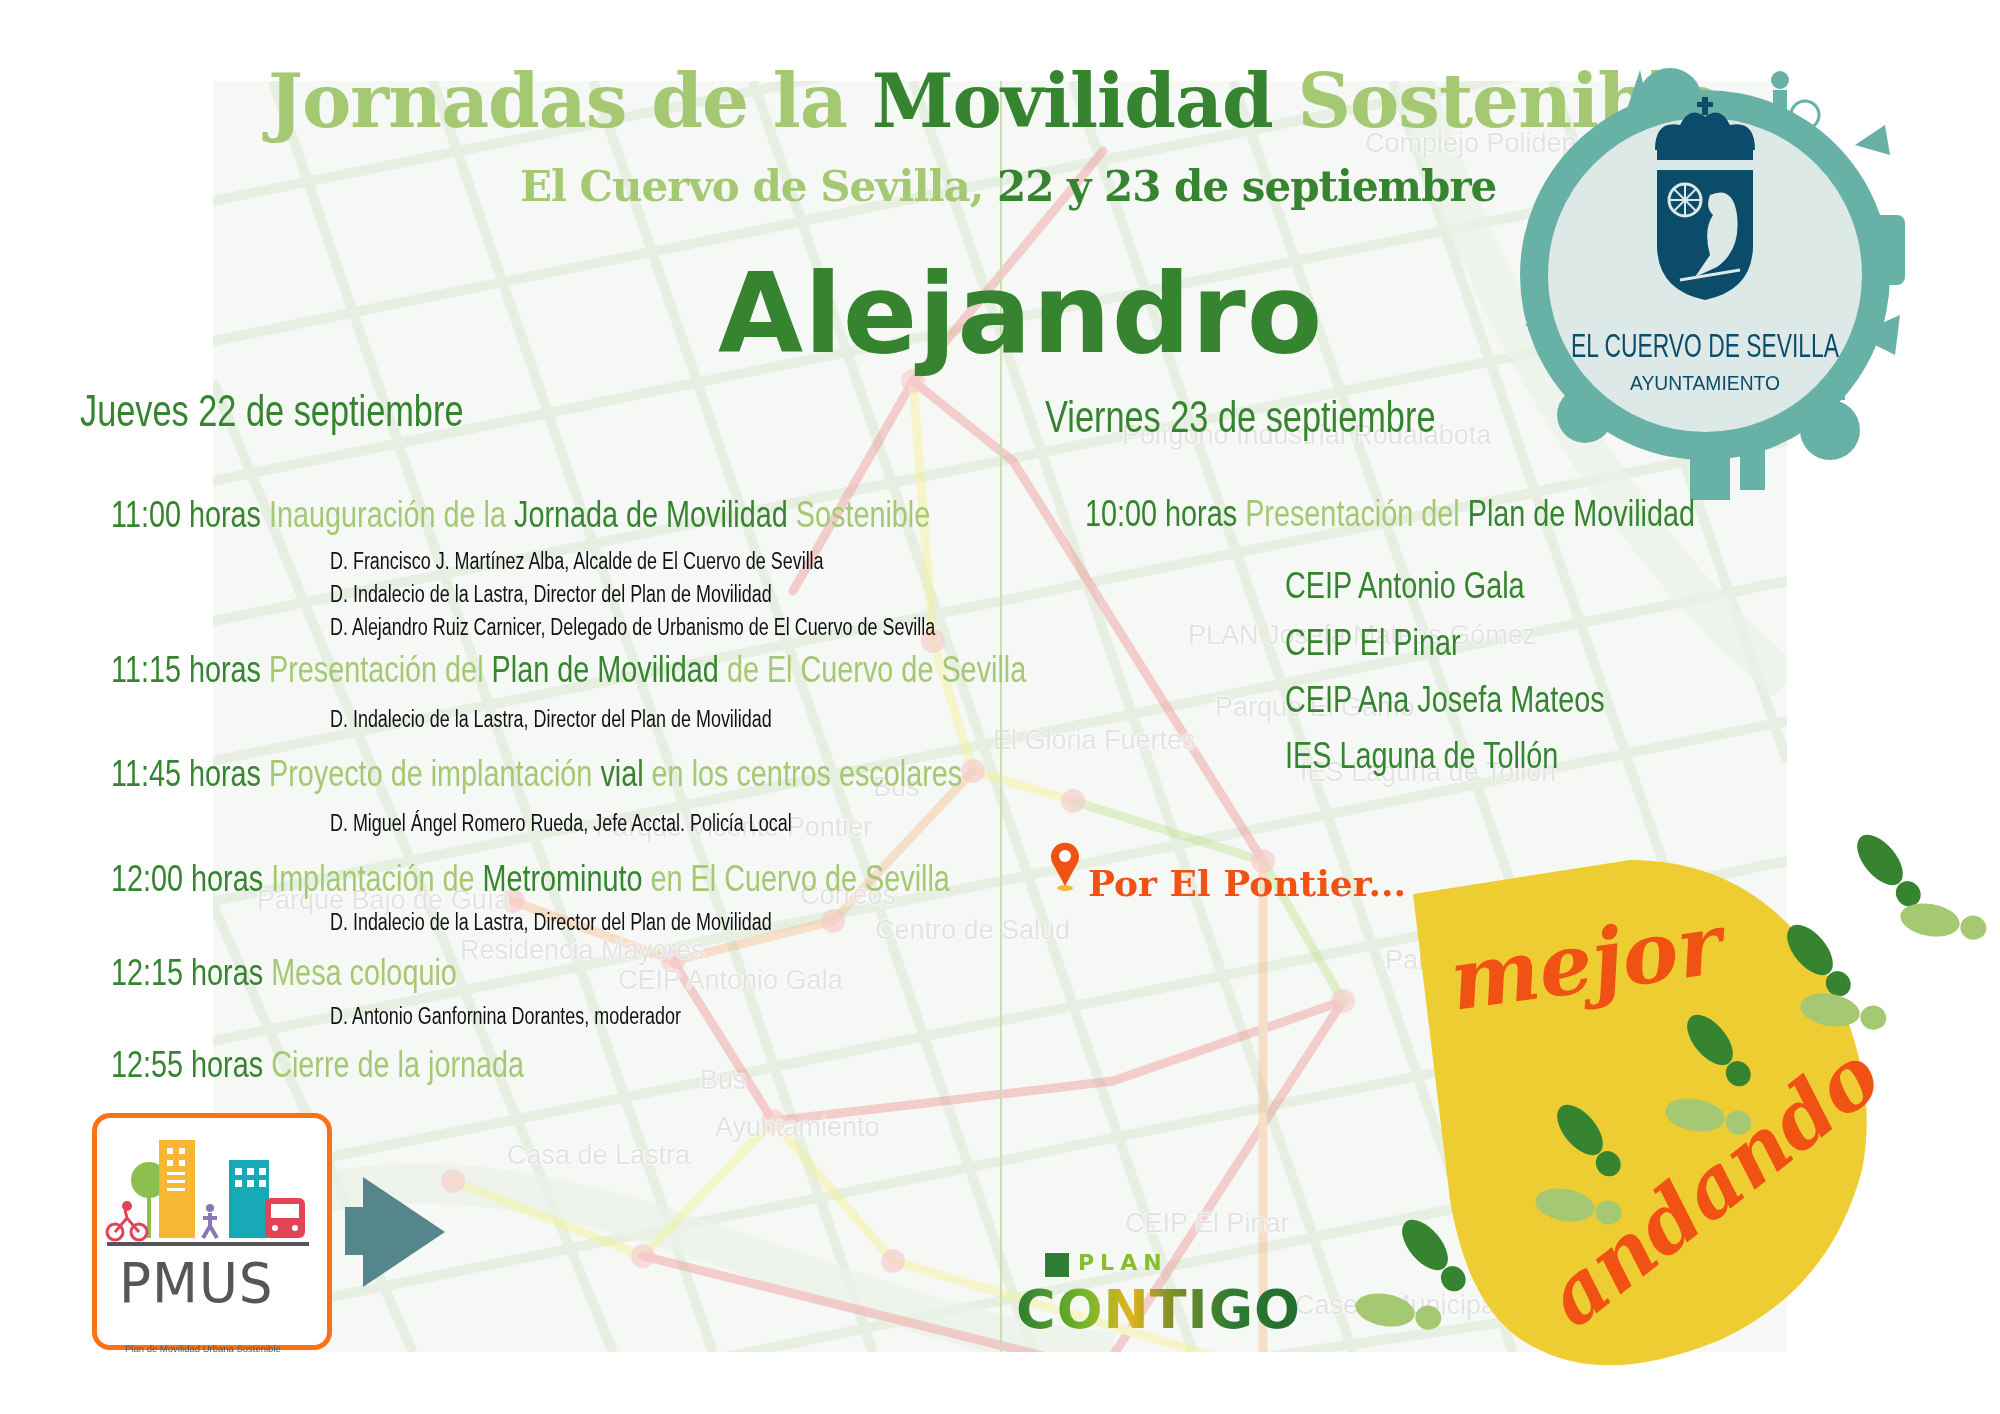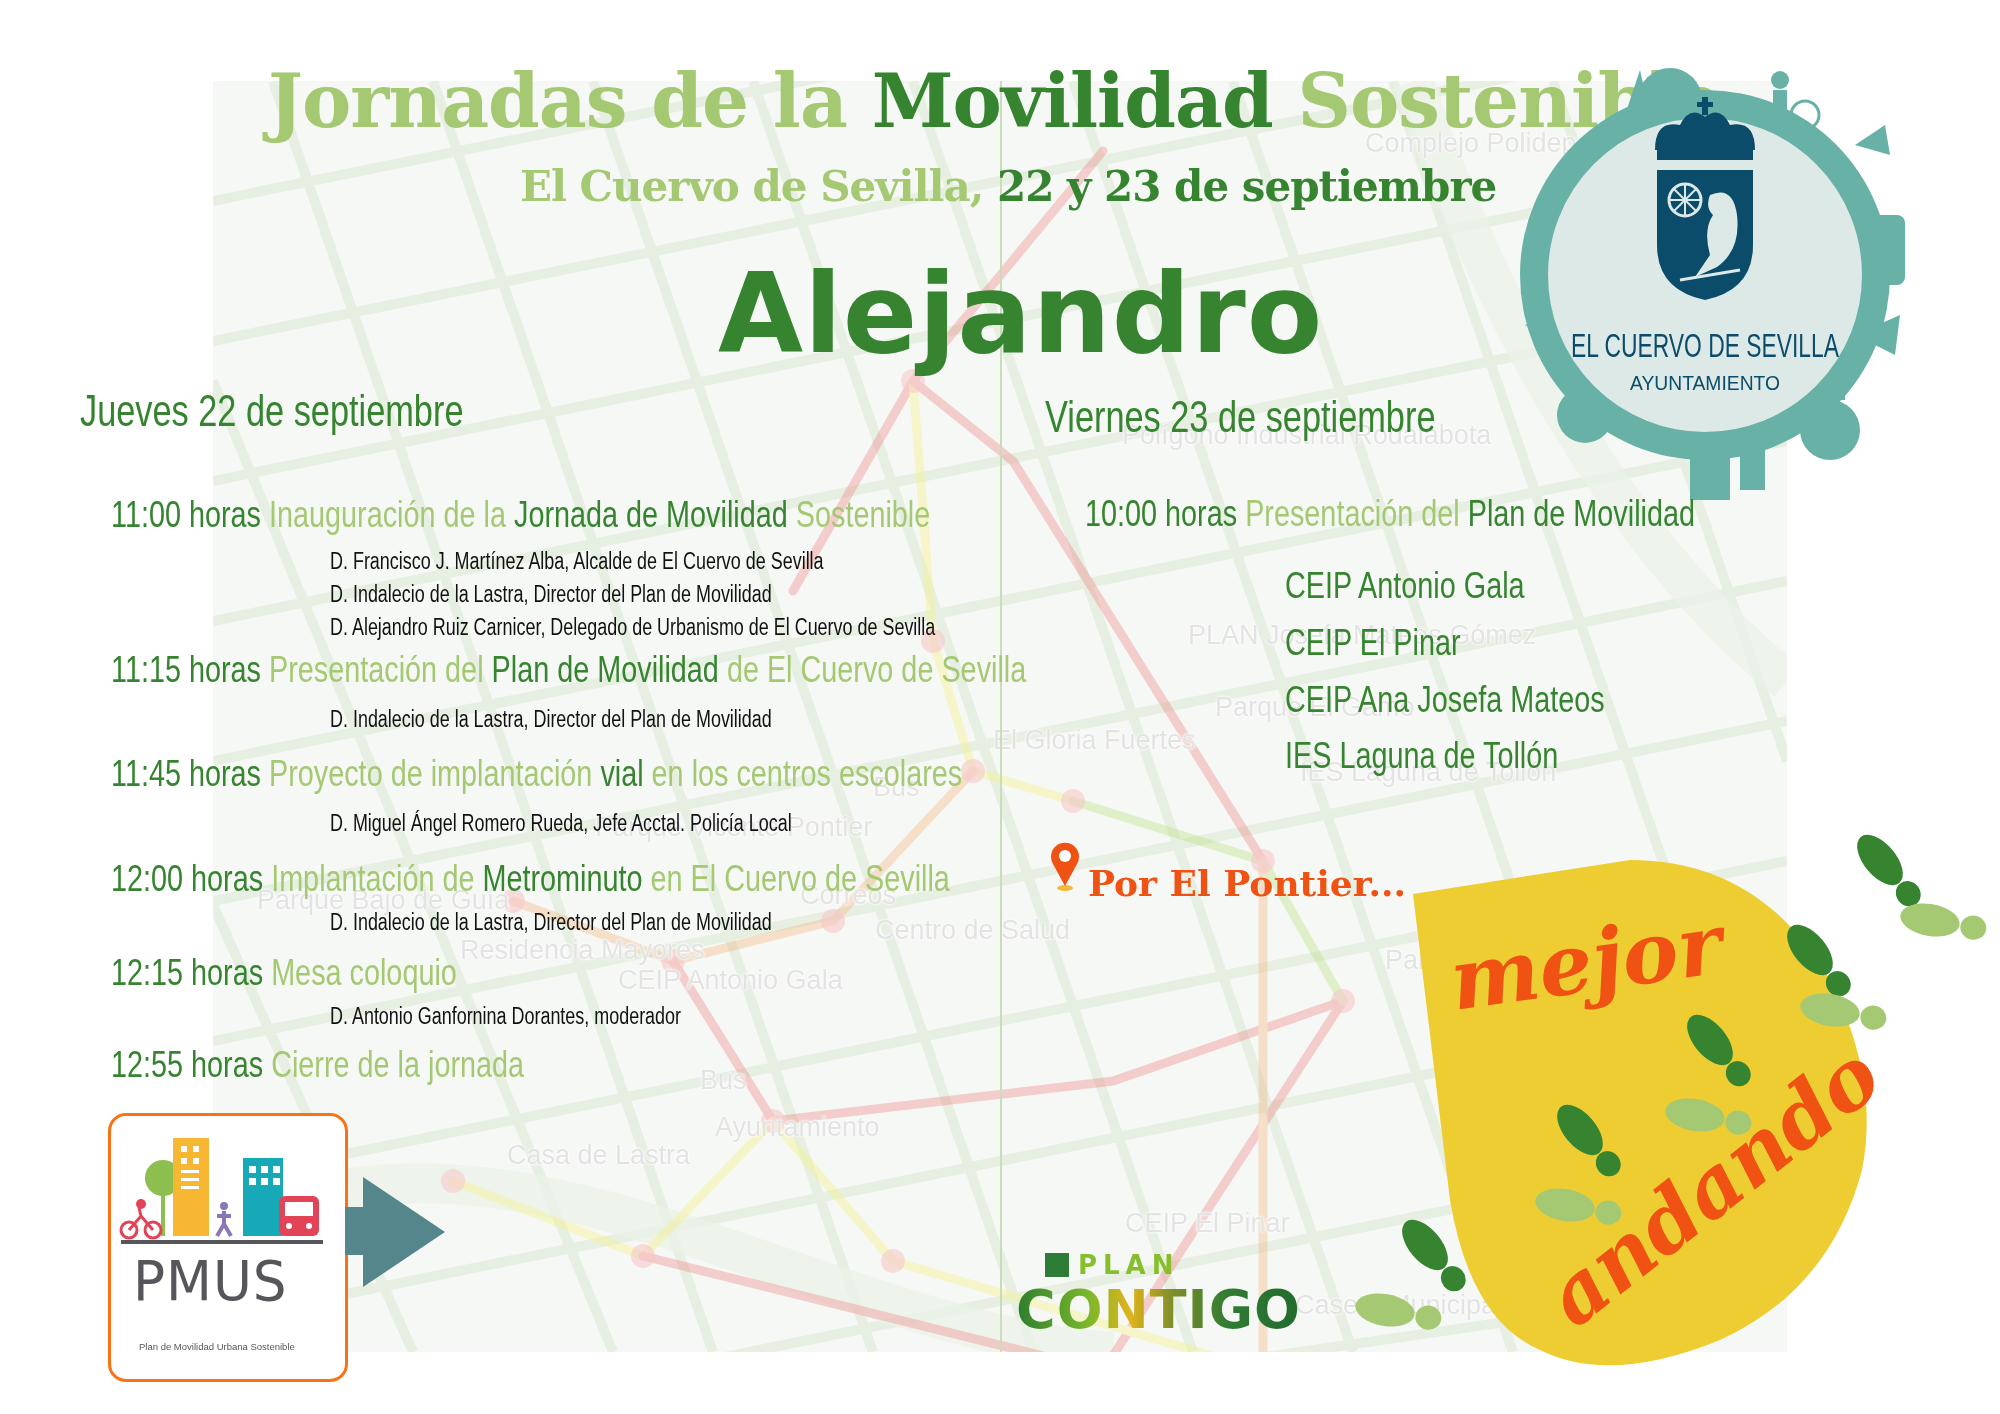--- a/index.html
+++ b/index.html
@@ -41,33 +41,33 @@
   .speaker { position: absolute; left: 330px; font-size: 23px; color: #111111; transform: scaleX(0.78); }
   .school { position: absolute; left: 1285px; font-size: 36px; color: #368430; transform: scaleX(0.8); }
 
   .pin { position: absolute; left: 1048px; top: 840px; }
   .por-cuervo {
     position: absolute; left: 1088px; top: 862px;
     font-family: "DejaVu Serif", serif; font-weight: bold; font-size: 36px; color: #ef5213;
   }
 
   .pmus-box {
-    position: absolute; left: 108px; top: 1113px; width: 240px; height: 269px;
-    border: 3px solid #f97316; border-radius: 18px; background: #ffffff;
+    position: absolute; left: 92px; top: 1113px; width: 240px; height: 237px;
+    border: 5px solid #f97316; border-radius: 18px; background: #ffffff;
   }
   .pmus-arrow { position: absolute; left: 345px; top: 1177px; }
   .pmus-letters {
     position: absolute; left: 22px; top: 132px; font-family: "DejaVu Sans", sans-serif;
     font-weight: normal; font-size: 56px; color: #56565a; letter-spacing: 1px; transform: scaleX(0.95); transform-origin: left top;
   }
   .pmus-sub { position: absolute; left: 28px; top: 204px; font-size: 9.5px; color: #56565a; white-space: nowrap; margin-top: 21px; }
 
   .contigo-plan {
     position: absolute; left: 1078px; top: 1250px; font-family: "DejaVu Sans", sans-serif;
-    font-weight: bold; font-size: 26px; color: #86bf2b; letter-spacing: 6px;
+    font-weight: bold; font-size: 22px; color: #86bf2b; letter-spacing: 6px;
   }
   .contigo-word {
     position: absolute; left: 1016px; top: 1278px; font-family: "DejaVu Sans", sans-serif;
     font-weight: bold; font-size: 54px; letter-spacing: 1px;
     background: linear-gradient(90deg, #2d7d2f 0%, #79b72b 25%, #e0b31c 40%, #7f8f2a 55%, #2f7b33 75%, #226b2d 100%);
     -webkit-background-clip: text; background-clip: text; color: transparent;
   }
   .diputacion-badge { position: absolute; left: 1044px; top: 1252px; width: 26px; height: 26px; background: #2e7d34; border: 1px solid #ffffff; }
 
   .mejor-blob { position: absolute; left: 0; top: 0; }

